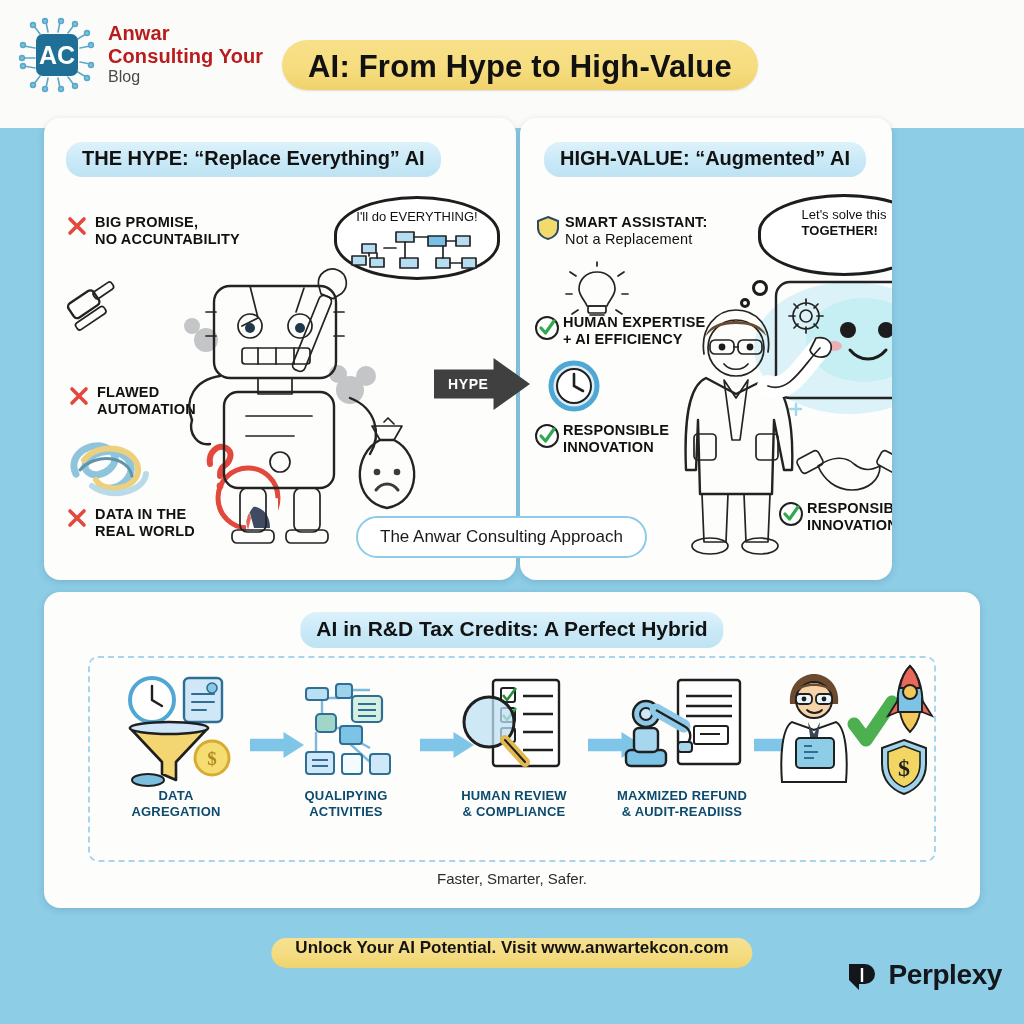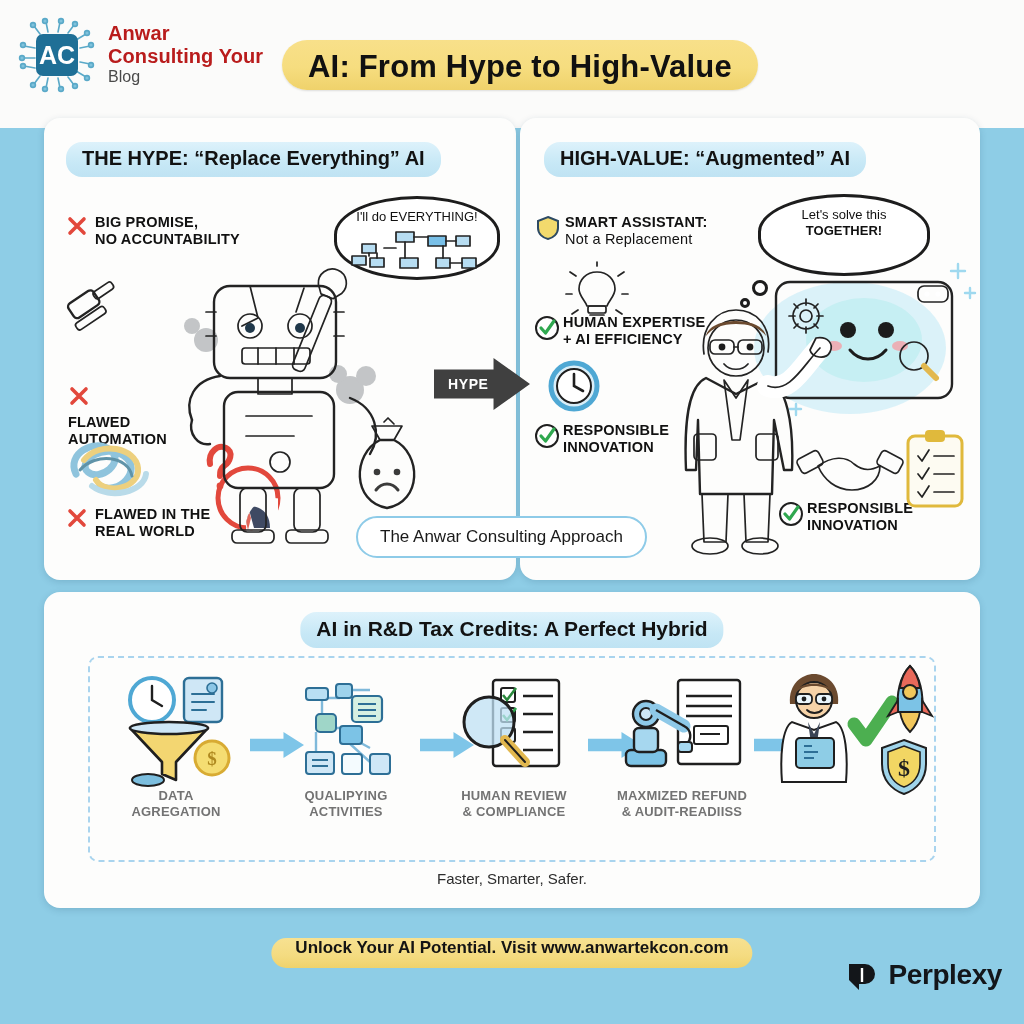--- a/index.html
+++ b/index.html
@@ -31,21 +31,21 @@
     box-shadow: 0 1px 2px rgba(0,0,0,.12);
   }
 
   
   .card {
     position: absolute; background: #fdfdfc; border-radius: 16px;
     box-shadow: 0 2px 7px rgba(20,60,90,.17);
     overflow: hidden;
   }
   #card-hype     { left: 44px;  top: 118px; width: 472px; height: 462px; }
-  #card-value    { left: 520px; top: 118px; width: 460px; height: 462px; }
+  #card-value    { left: 520px; top: 118px; width: 372px; height: 462px; }
   #card-hybrid   { left: 44px;  top: 592px; width: 936px; height: 316px; }
 
   .panel-head {
     position: absolute; left: 22px; top: 24px;
     display: inline-block; padding: 5px 16px 7px; border-radius: 16px;
     background: linear-gradient(180deg,#ddf2fb 0%,#c7e8f6 60%,#bfe3f3 100%);
     font-size: 20px; font-weight: 700; color: #121212; white-space: nowrap;
   }
   #card-value .panel-head { left: 24px; }
   #card-hybrid .panel-head {
@@ -57,21 +57,21 @@
   .bullet .mark { flex: 0 0 auto; width: 22px; height: 22px; margin-top: 1px; }
   .bullet .txt { font-size: 14.5px; font-weight: 700; line-height: 17px; color: #111; letter-spacing: .2px; }
   .bullet .txt .light { font-weight: 400; }
 
   
   .bubble {
     position: absolute; background: #fff; border: 3px solid #1d1d1d;
     border-radius: 50%/46%; display: flex; align-items: flex-start;
     justify-content: center; padding-top: 10px;
   }
-  .bubble .bubble-txt { font-size: 13px; color: #111; text-align: center; line-height: 16px; }
+  .bubble .bubble-txt { font-size: 13px; color: #111; line-height: 16px; }
   .dot { position: absolute; background: #fff; border: 3px solid #1d1d1d; border-radius: 50%; }
 
   
   .hype-arrow {
     position: absolute; left: 434px; top: 358px; width: 96px; height: 52px;
     display: flex; align-items: center; justify-content: flex-start;
     color: #fff; font-size: 14px; font-weight: 700; letter-spacing: .6px;
     padding-left: 14px;
     background: #404040;
     clip-path: polygon(0 22%, 62% 22%, 62% 0, 100% 50%, 62% 100%, 62% 78%, 0 78%);
@@ -86,21 +86,21 @@
     white-space: nowrap;
   }
 
   
   .pipeline {
     position: absolute; left: 44px; top: 64px; width: 848px; height: 206px;
     border: 2px dashed #a9d4ee; border-radius: 10px;
   }
   .stage { position: absolute; top: 12px; width: 152px; text-align: center; }
   .stage .art { height: 118px; position: relative; }
-  .stage .cap { font-size: 13px; font-weight: 700; line-height: 16px; color: #737373; letter-spacing: .2px; }
+  .stage .cap { font-size: 13px; font-weight: 700; line-height: 16px; color: #0c4a6e; letter-spacing: .2px; }
   .arrow-r {
     position: absolute; top: 74px; width: 54px; height: 26px; background: #7ec5e8;
     clip-path: polygon(0 26%, 62% 26%, 62% 0, 100% 50%, 62% 100%, 62% 74%, 0 74%);
   }
   .tagline {
     position: absolute; left: 0; right: 0; top: 278px; text-align: center;
     font-size: 15px; color: #2c2c2c;
   }
 
   
@@ -171,40 +171,40 @@
       <svg width="22" height="22" viewBox="0 0 22 22">
         <path d="M4 4 L18 18 M18 4 L4 18" stroke="#e2483c" stroke-width="3.6" stroke-linecap="round"></path>
       </svg>
     </span>
     <span class="txt">
       <span>BIG PROMISE,</span><br>
       <span>NO ACCUNTABILITY</span>
     </span>
   </div>
 
-  <div class="bullet" style="left:24px; top:266px;flex-direction:column;">
+  <div class="bullet" style="left:24px; top:266px;">
     <span class="mark">
       <svg width="22" height="22" viewBox="0 0 22 22">
         <path d="M4 4 L18 18 M18 4 L4 18" stroke="#e2483c" stroke-width="3.6" stroke-linecap="round"></path>
       </svg>
     </span>
     <span class="txt">
       <span>FLAWED</span><br>
       <span>AUTOMATION</span>
     </span>
   </div>
 
   <div class="bullet" style="left:22px; top:388px;">
     <span class="mark">
       <svg width="22" height="22" viewBox="0 0 22 22">
         <path d="M4 4 L18 18 M18 4 L4 18" stroke="#e2483c" stroke-width="3.6" stroke-linecap="round"></path>
       </svg>
     </span>
     <span class="txt">
-      <span>FLAWED IN THE</span><br>
+      <span>DATA IN THE</span><br>
       <span>REAL WORLD</span>
     </span>
   </div>
 
   <div style="position:absolute; left:22px; top:156px;">
     <svg width="66" height="70" viewBox="0 0 66 70">
       <g transform="rotate(-34 33 35)">
         <rect x="8" y="14" width="30" height="17" rx="4" fill="#e6b769" class="sk"></rect>
         <rect x="36" y="18" width="22" height="8" rx="3" fill="#d9a755" class="sk-thin"></rect>
         <rect x="4" y="34" width="34" height="8" rx="3" fill="#e6b769" class="sk-thin"></rect>

